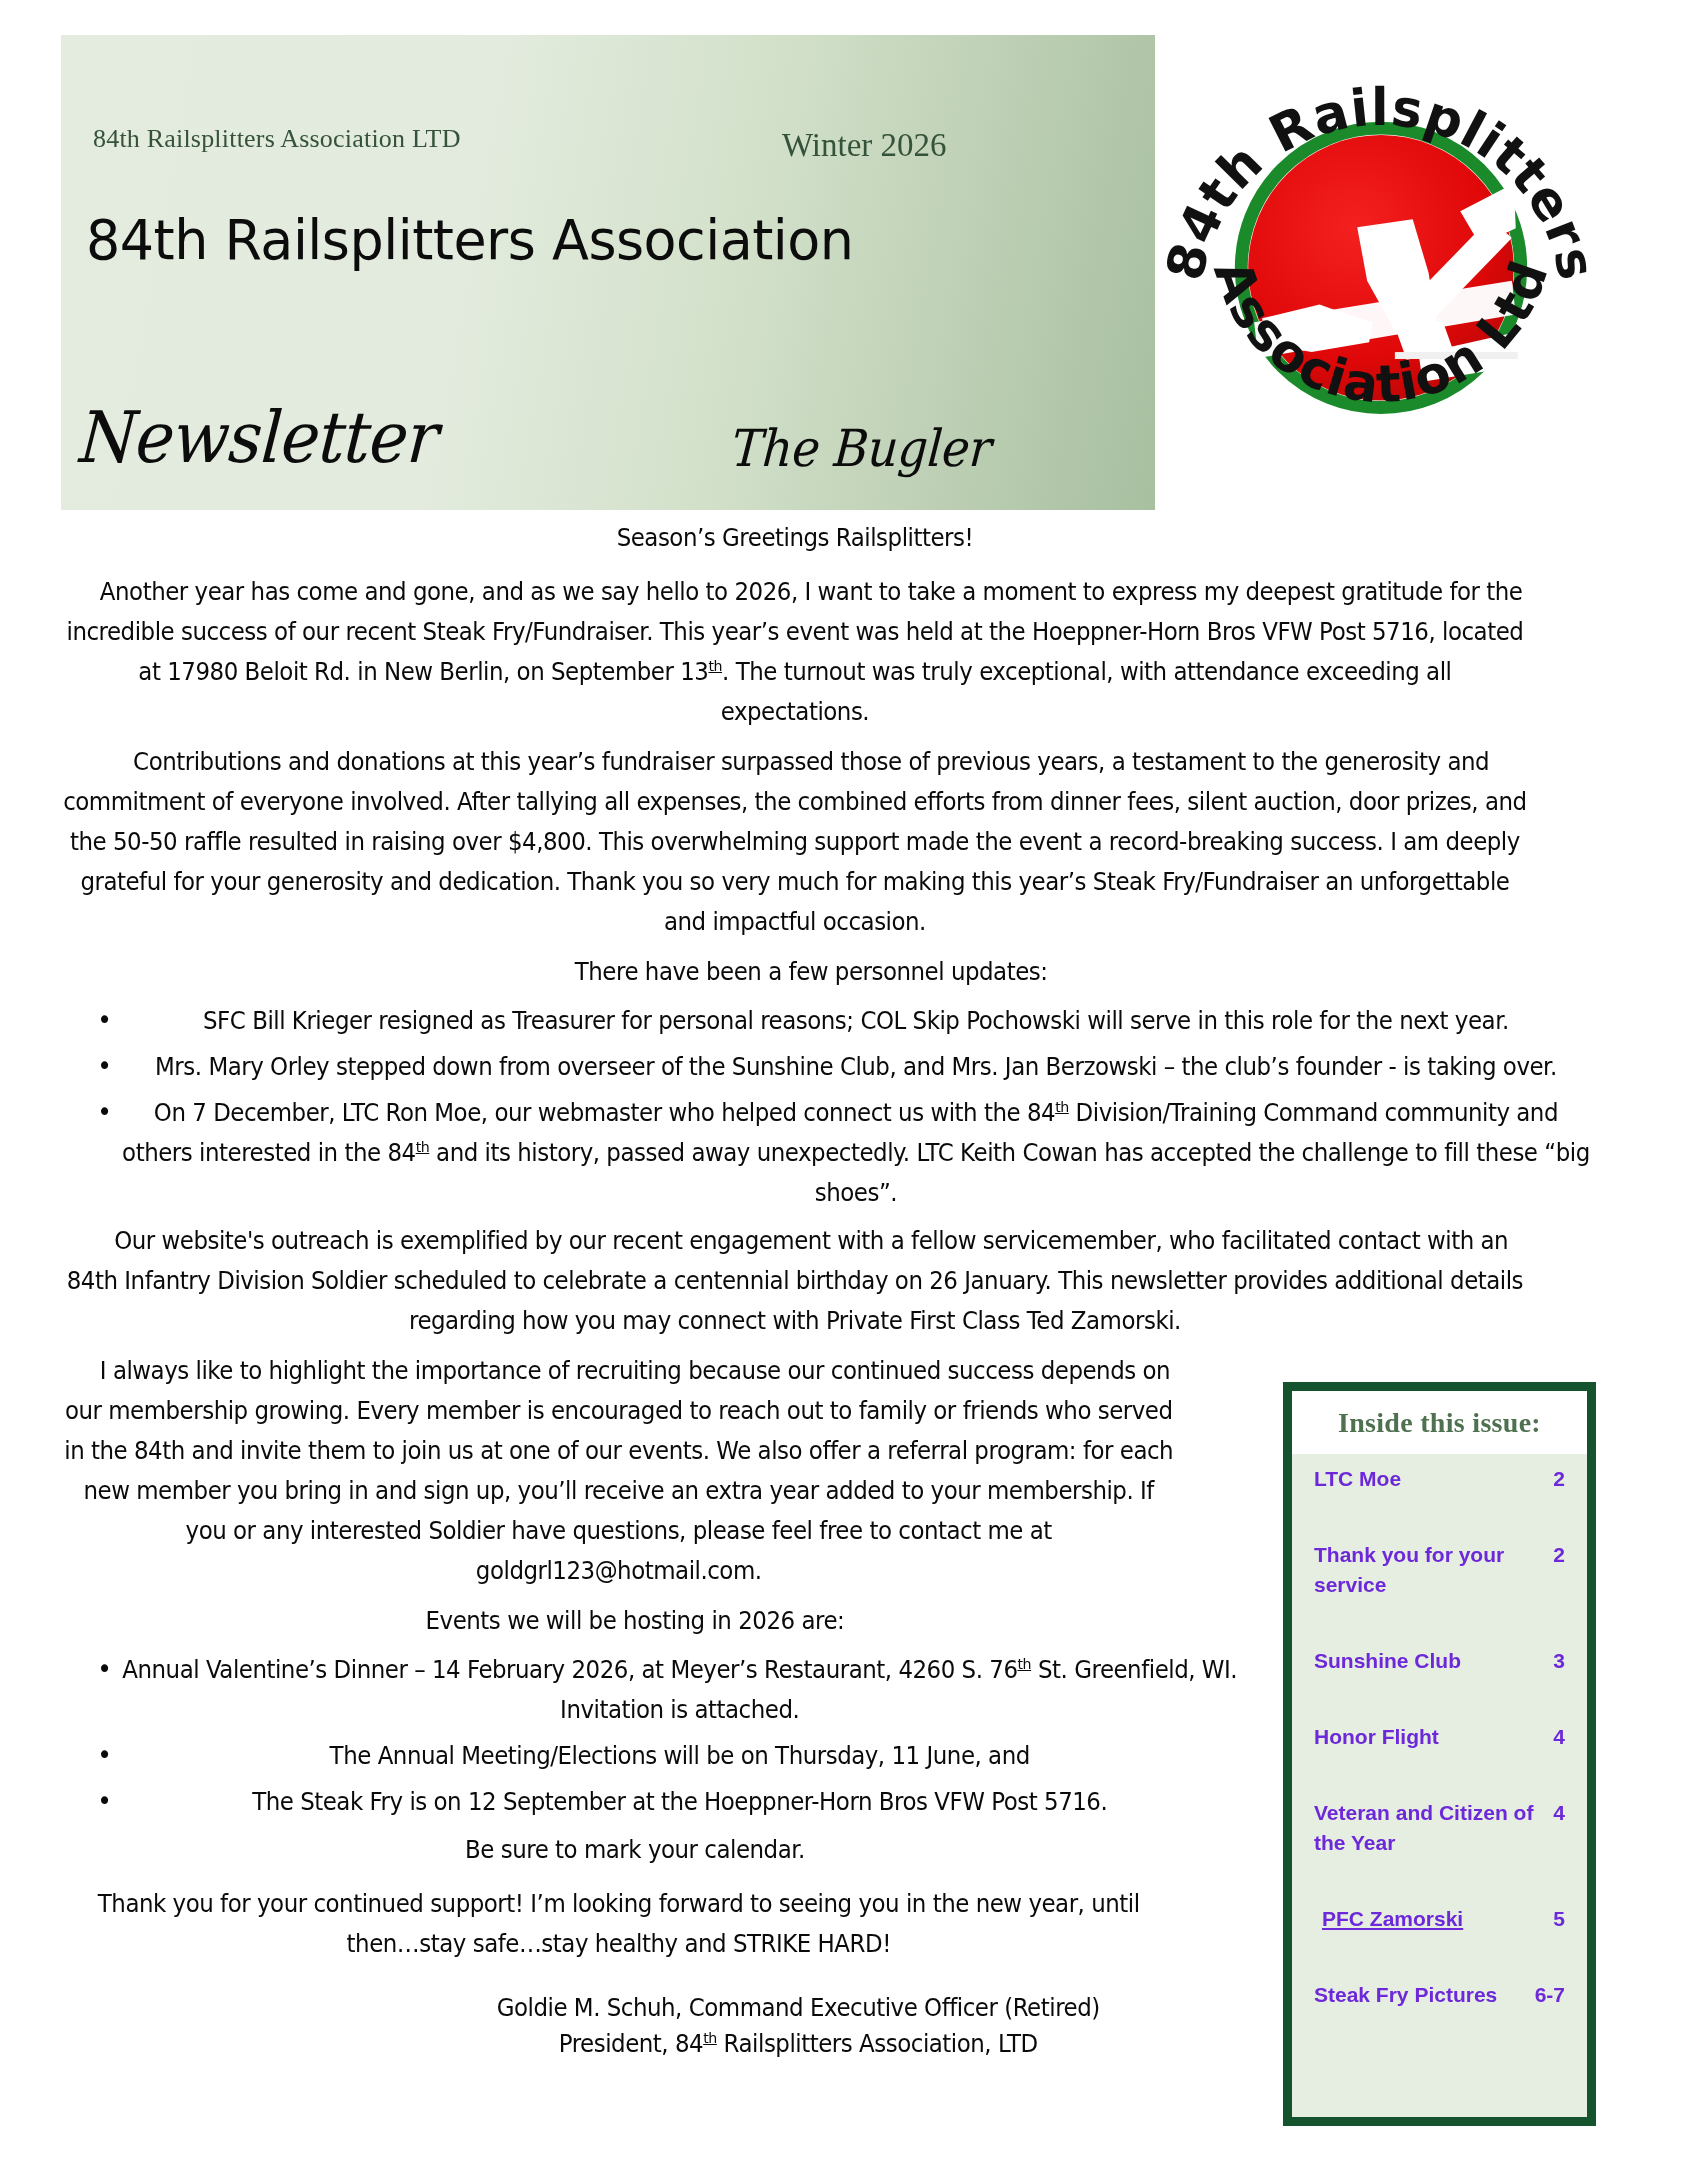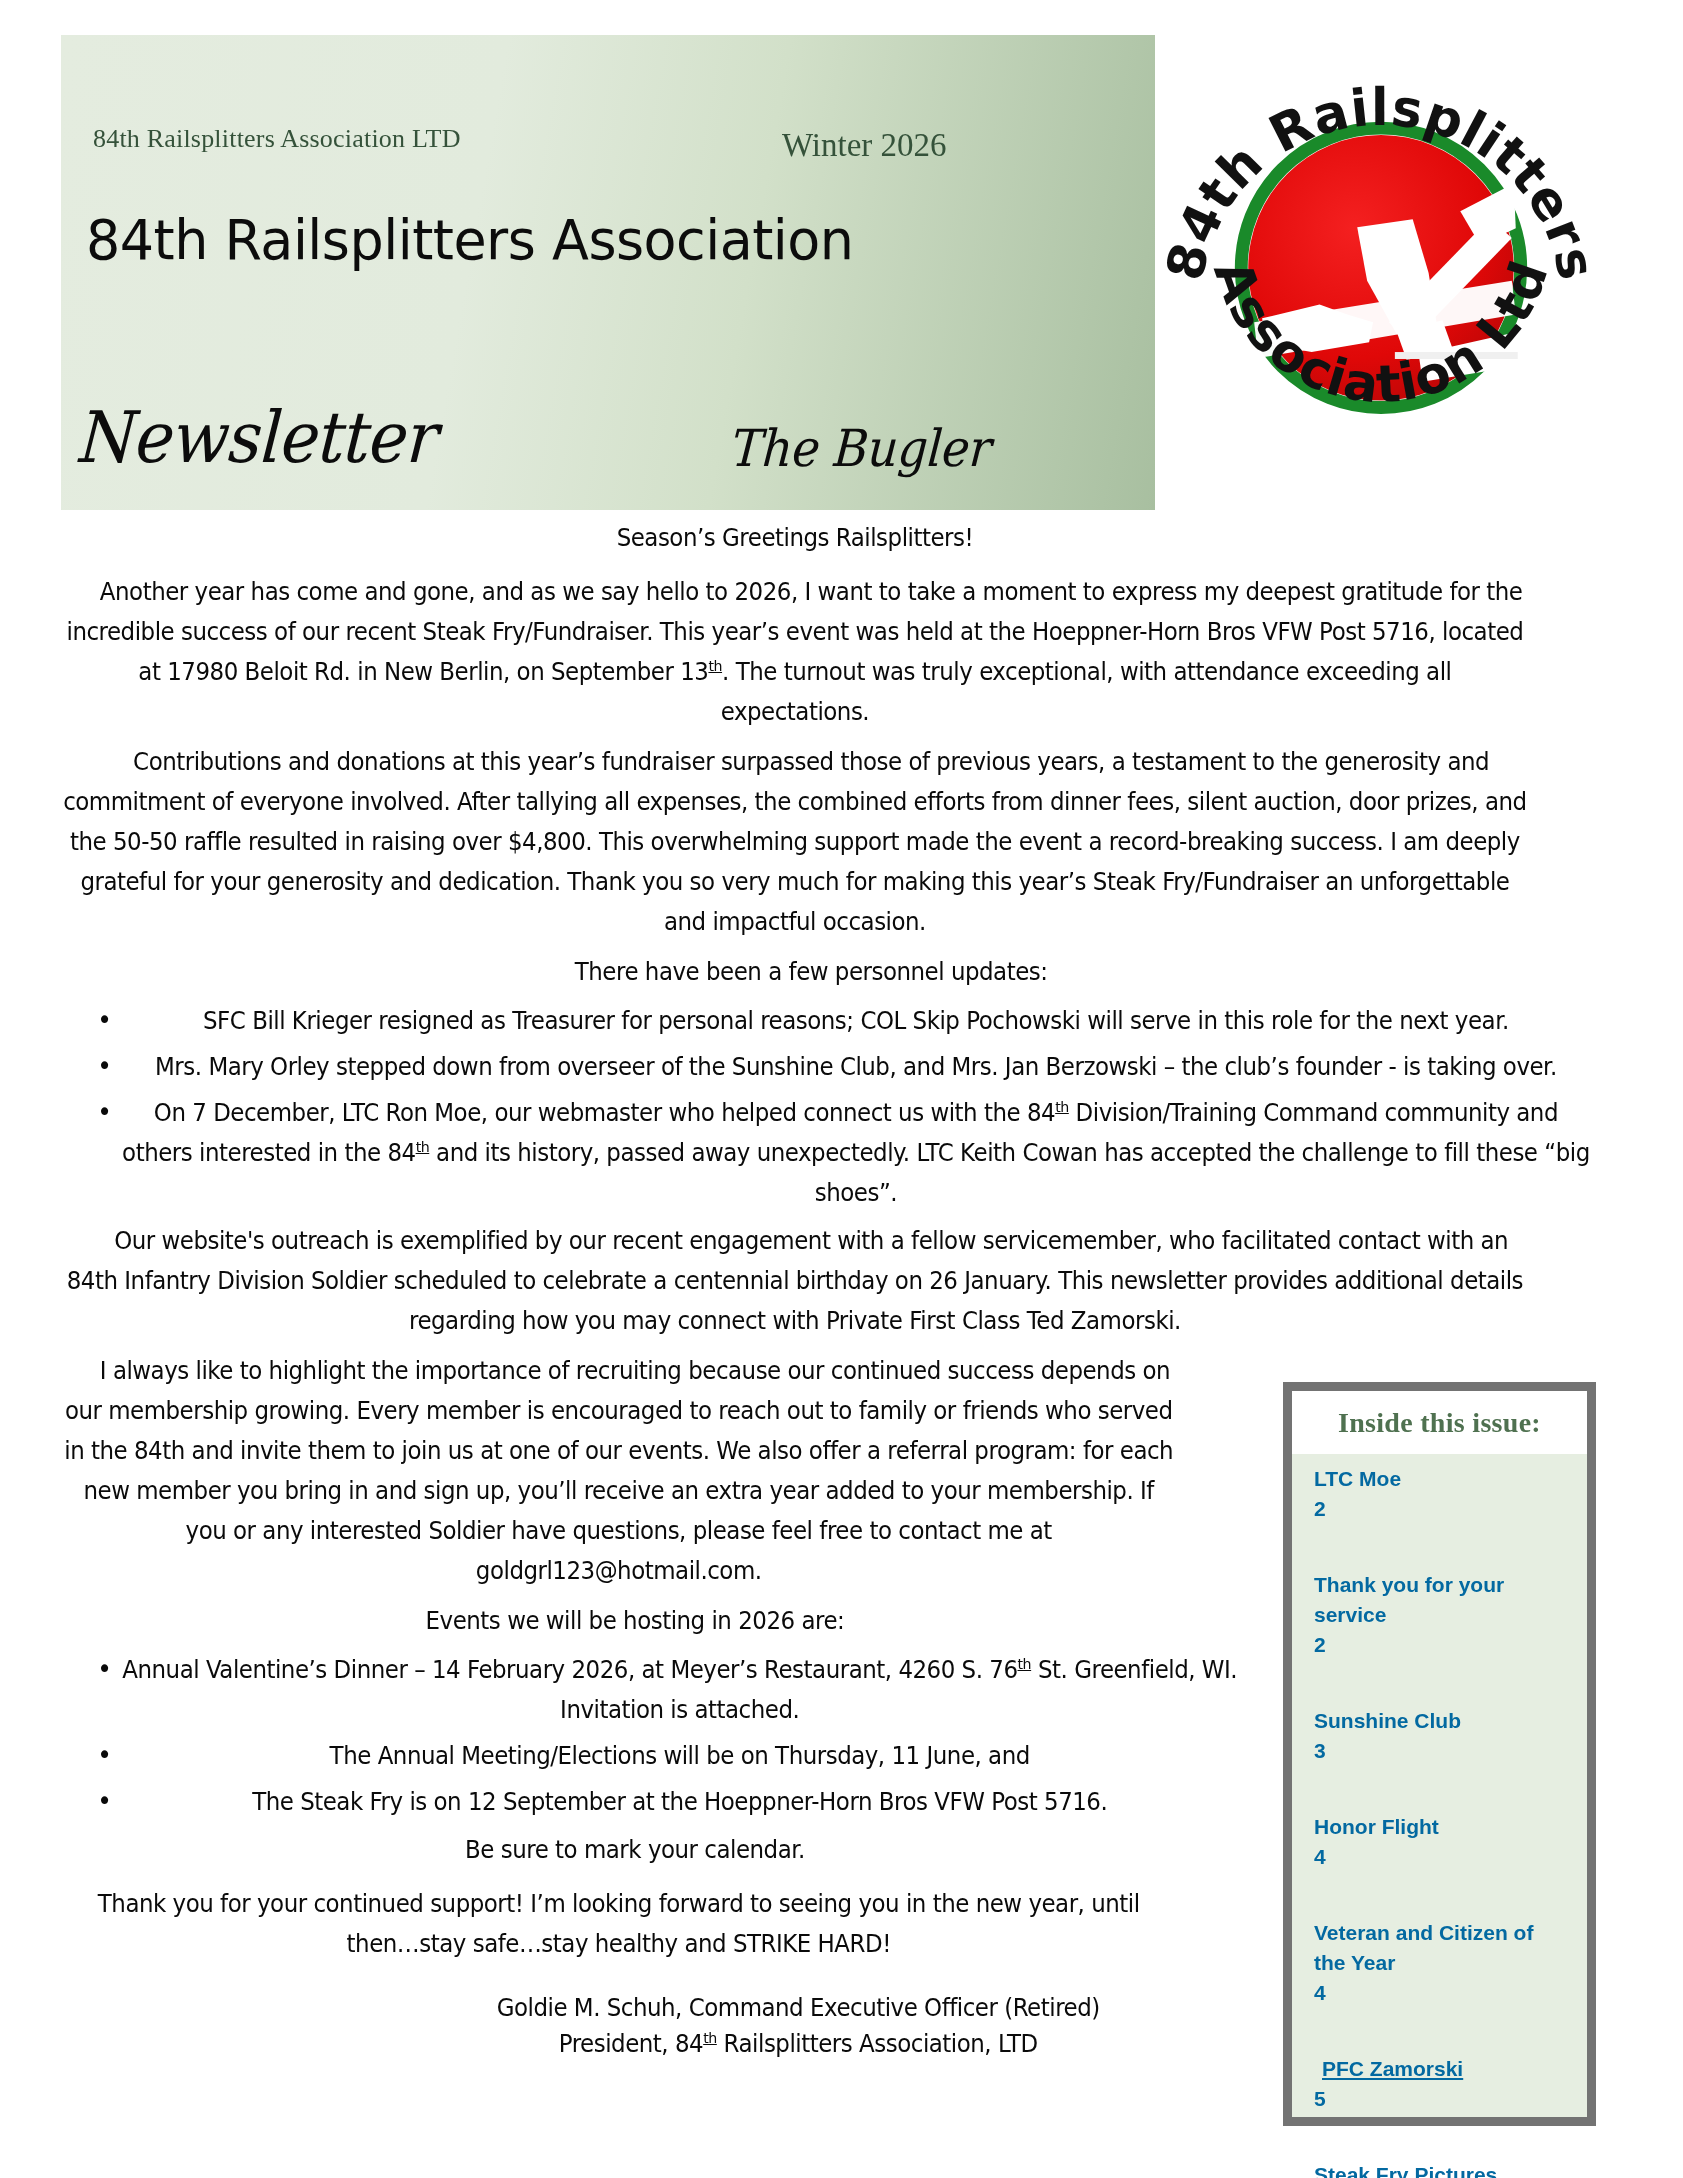--- a/index.html
+++ b/index.html
@@ -163,21 +163,21 @@
     transform-origin: left top;
   }
 
   
   .issue-box {
     position: absolute;
     left: 1283px;
     top: 1382px;
     width: 313px;
     height: 744px;
-    border: 9px solid #737373;
+    border: 9px solid #14532d;
     background: #ffffff;
     box-sizing: border-box;
   }
   .issue-head {
     height: 63px;
     background: #ffffff;
     text-align: center;
     font-family: "Liberation Serif", serif;
     font-weight: bold;
     font-size: 28px;
@@ -191,24 +191,23 @@
     padding: 10px 22px 0 22px;
     box-sizing: border-box;
   }
   .issue-row {
     display: flex;
     justify-content: center;
     align-items: flex-start;
     font-family: "Liberation Sans", sans-serif;
     font-weight: bold;
     font-size: 21px;
-    color: #0369a1;
+    color: #6d28d9;
     margin-bottom: 46px;
     line-height: 30px;
-    flex-direction: column;
   }
   .issue-row .lbl { flex: 1 1 auto; padding-right: 10px; }
   .issue-row .pg  { flex: 0 0 auto; }
   .issue-row.ind .lbl { padding-left: 8px; text-decoration: underline; }
 </style>
 </head>
 <body>
 
 <div class="page">
 

